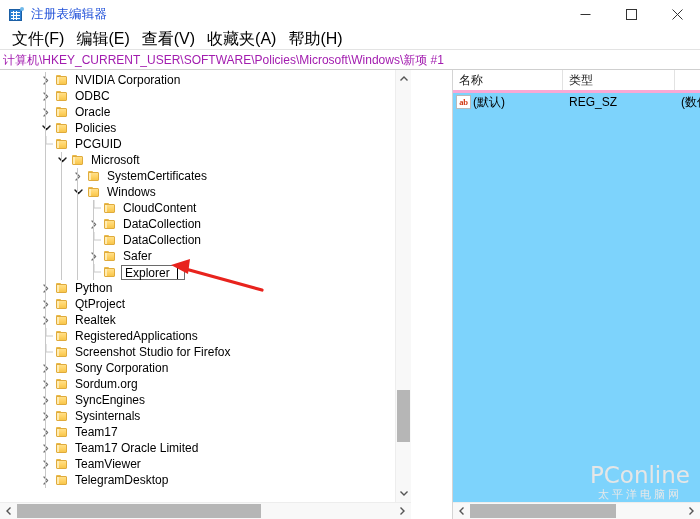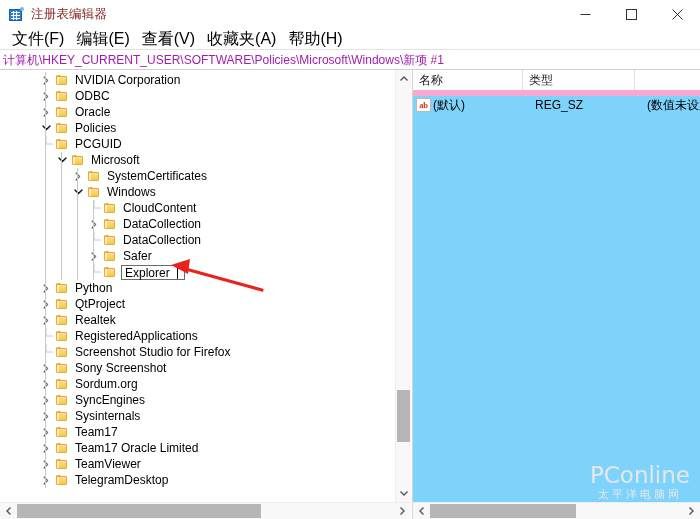--- a/index.html
+++ b/index.html
@@ -74,21 +74,21 @@
   }
   .app-icon .spark {
     position: absolute;
     right: 0px; top: 0px;
     width: 4px; height: 4px;
     background: #6fb9ea;
     border-radius: 50%;
   }
   .title-text {
     font-size: 12.5px;
-    color: #7f1d1d;
+    color: #1d4ed8;
     white-space: nowrap;
     letter-spacing: .2px;
   }
   .win-buttons {
     margin-left: auto;
     display: flex;
     height: 29px;
   }
   .win-btn {
     width: 46px;
@@ -135,20 +135,21 @@
     white-space: nowrap;
     line-height: 16px;
   }
 
   
   .content {
     flex: 1 1 auto;
     display: flex;
     min-height: 0;
     background: #ffffff;
+    gap: 40px;
   }
 
   
   .tree-pane {
     width: 412px;
     flex: 0 0 412px;
     display: flex;
     flex-direction: column;
     border-right: 1px solid #ffffff;
     position: relative;
@@ -317,21 +318,21 @@
     flex-direction: column;
     border-left: 1px solid #d4d4d4;
     min-width: 0;
     background: #ffffff;
   }
   .list-header {
     height: 20px;
     flex: 0 0 20px;
     display: flex;
     background: #ffffff;
-    border-bottom: 6px solid #f9a8d4;
+    border-bottom: 3px solid #f9a8d4;
     align-items: stretch;
   }
   .col-head {
     display: flex;
     align-items: center;
     padding-left: 6px;
     font-size: 12px;
     color: #1a1a1a;
     border-right: 1px solid #e2e2e2;
     box-sizing: border-box;
@@ -356,21 +357,21 @@
   .cell {
     font-size: 12px;
     color: #000000;
     box-sizing: border-box;
     white-space: nowrap;
     overflow: hidden;
     display: flex;
     align-items: center;
   }
   .cell.name { width: 110px; flex: 0 0 110px; padding-left: 3px; gap: 2px; }
-  .cell.type { width: 112px; flex: 0 0 112px; padding-left: 6px; margin-left: 6px; }
+  .cell.type { width: 112px; flex: 0 0 112px; padding-left: 6px; }
   .cell.data { flex: 1 1 auto; padding-left: 6px; }
   .ab-icon {
     width: 15px;
     height: 14px;
     flex: 0 0 15px;
     background: #ffffff;
     border: 1px solid #b9b9b9;
     box-sizing: border-box;
     display: flex;
     align-items: center;
@@ -743,21 +744,21 @@
               <div class="indent" style="width: 38px;"></div>
               <div class="twisty">
                 <svg width="6" height="9" viewBox="0 0 6 9">
                   <path d="M1 1 L4.6 4.5 L1 8" fill="none" stroke="#707070" stroke-width="1.3" stroke-linecap="round" stroke-linejoin="round"></path>
                 </svg>
               </div>
               <div class="folder">
                 <div class="tab"></div>
                 <div class="body"></div>
               </div>
-              <div class="node-label">Sony Screenshot</div>
+              <div class="node-label">Sony Corporation</div>
             </div>
             <div class="tree-row">
               <div class="guide" style="left: 45px;"></div>
               <div class="indent" style="width: 38px;"></div>
               <div class="twisty">
                 <svg width="6" height="9" viewBox="0 0 6 9">
                   <path d="M1 1 L4.6 4.5 L1 8" fill="none" stroke="#707070" stroke-width="1.3" stroke-linecap="round" stroke-linejoin="round"></path>
                 </svg>
               </div>
               <div class="folder">

